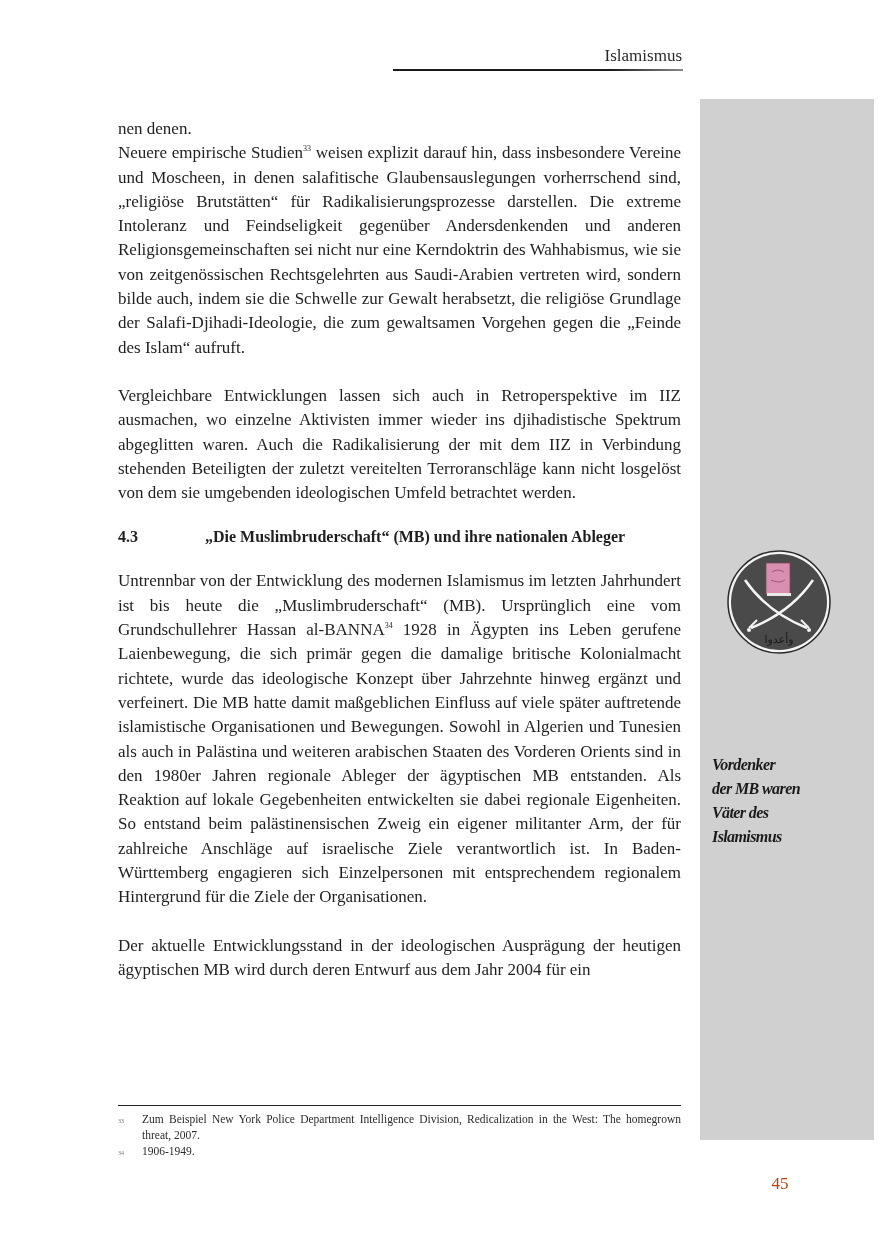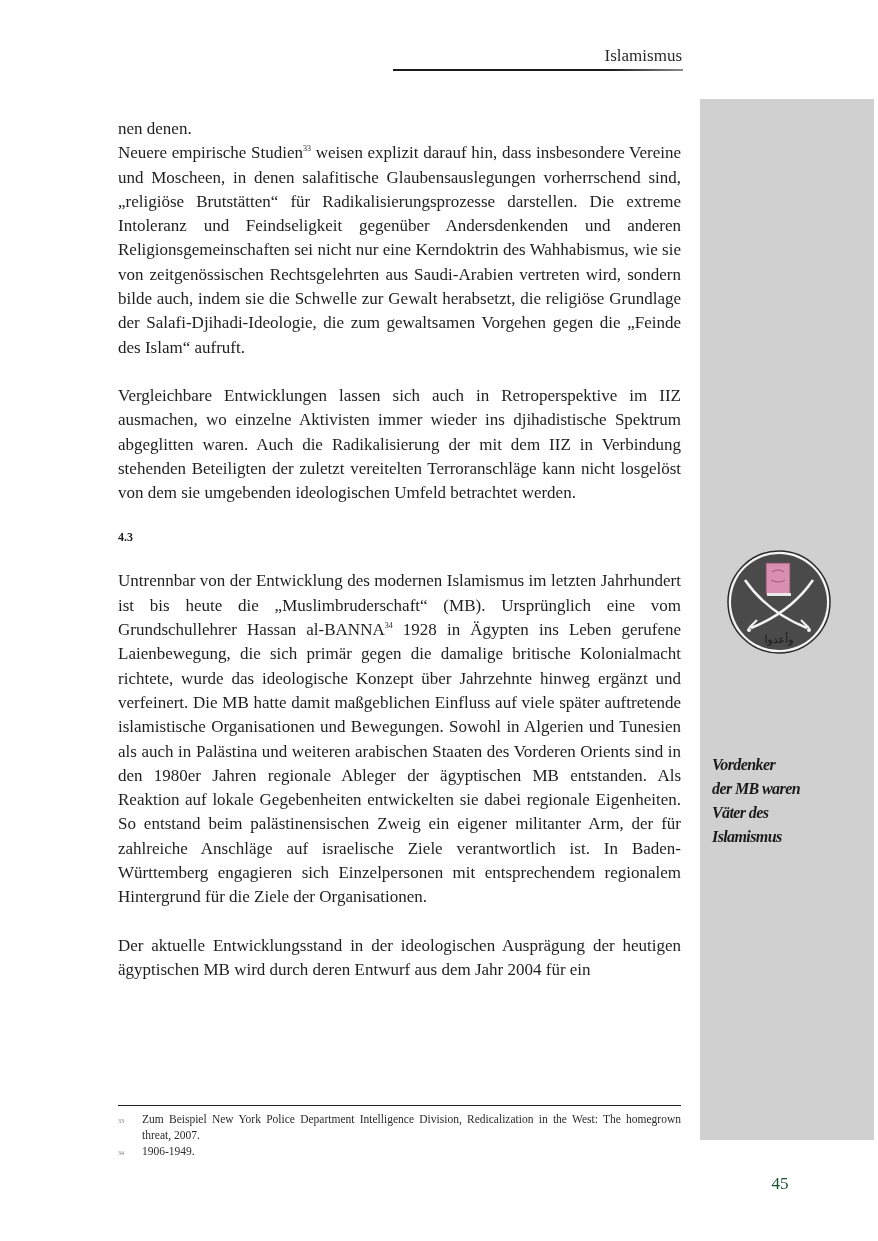--- a/index.html
+++ b/index.html
@@ -20,21 +20,21 @@
       background: #d0d0d0;
     }
     .main {
       position: absolute; left: 118px; top: 117px; width: 563px;
       font-size: 17px; line-height: 24.3px;
     }
     .main p { margin: 0; text-align: justify; hyphens: manual; }
     .gap { height: 24px; }
     sup.fn { font-size: 8px; vertical-align: 7px; line-height: 0; }
     .heading {
-      display: flex; margin: 20px 0 20px 0; font-weight: bold; font-size: 12px; line-height: 24px;
+      display: flex; margin: 20px 0 20px 0; font-weight: bold; font-size: 16px; line-height: 24px;
       font-family: "Liberation Serif", "DejaVu Serif", serif;
     }
     .heading .num { width: 87px; flex: none; }
     .heading .title { flex: 1; text-align: justify; text-align-last: left; }
     .footnote-rule {
       position: absolute; left: 118px; top: 1105px; width: 563px; height: 1px; background: #222;
     }
     .footnotes {
       position: absolute; left: 118px; top: 1111px; width: 563px;
       font-size: 11.5px; line-height: 16px; color: #2a2a2a;
@@ -46,39 +46,40 @@
       position: absolute; left: 727px; top: 550px; width: 104px; height: 104px;
     }
     .sidenote {
       position: absolute; left: 712px; top: 753px; width: 132px; text-align: left;
       font-style: italic; font-weight: bold; font-size: 16px; line-height: 24px; color: #1a1a1a;
       letter-spacing: -0.6px;
     }
     .sidenote div { display: block; }
     .page-number {
       position: absolute; left: 760px; top: 1174px; width: 40px; text-align: center;
-      font-size: 17px; color: #14532d;
+      font-size: 17px; color: #c2410c;
     }
   </style>
 </head>
 <body>
 
 <div class="running-head">Islamismus</div>
 <div class="head-rule"></div>
 
 <div class="sidebar"></div>
 
 <div class="main">
   <p>nen denen.</p>
   <p><span>Neuere empirische Studien</span><sup class="fn">33</sup><span> weisen explizit darauf hin, dass insbesondere Vereine und Moscheen, in denen salafitische Glaubensauslegungen vorherrschend sind, „religiöse Brutstätten“ für Radikalisierungsprozesse darstellen. Die extreme Intoleranz und Feindseligkeit gegenüber Andersdenkenden und anderen Religionsgemeinschaften sei nicht nur eine Kerndoktrin des Wahhabismus, wie sie von zeitgenössischen Rechtsgelehrten aus Saudi-Arabien vertreten wird, sondern bilde auch, indem sie die Schwelle zur Gewalt herabsetzt, die religiöse Grundlage der Salafi-Djihadi-Ideologie, die zum gewaltsamen Vorgehen gegen die „Feinde des Islam“ aufruft.</span></p>
   <div class="gap"></div>
   <p>Vergleichbare Entwicklungen lassen sich auch in Retroperspektive im IIZ ausmachen, wo einzelne Aktivisten immer wieder ins djihadistische Spektrum abgeglitten waren. Auch die Radikalisierung der mit dem IIZ in Verbindung stehenden Beteiligten der zuletzt vereitelten Terroranschläge kann nicht losgelöst von dem sie umgebenden ideologischen Umfeld betrachtet werden.</p>
 
   <div class="heading">
     <span class="num">4.3</span>
+    <span class="title">„Die Muslimbruderschaft“ (MB) und ihre nationalen Ableger</span>
   </div>
 
   <p><span>Untrennbar von der Entwicklung des modernen Islamismus im letzten Jahrhundert ist bis heute die „Muslimbruderschaft“ (MB). Ursprünglich eine vom Grundschullehrer Hassan al-BANNA</span><sup class="fn">34</sup><span> 1928 in Ägypten ins Leben gerufene Laienbewegung, die sich primär gegen die damalige britische Kolonialmacht richtete, wurde das ideologische Konzept über Jahrzehnte hinweg ergänzt und verfeinert. Die MB hatte damit maßgeblichen Einfluss auf viele später auftretende islamistische Organisationen und Bewegungen. Sowohl in Algerien und Tunesien als auch in Palästina und weiteren arabischen Staaten des Vorderen Orients sind in den 1980er Jahren regionale Ableger der ägyptischen MB entstanden. Als Reaktion auf lokale Gegebenheiten entwickelten sie dabei regionale Eigenheiten. So entstand beim palästinensischen Zweig ein eigener militanter Arm, der für zahlreiche Anschläge auf israelische Ziele verantwortlich ist. In Baden-Württemberg engagieren sich Einzelpersonen mit entsprechendem regionalem Hintergrund für die Ziele der Organisationen.</span></p>
   <div class="gap"></div>
   <p>Der aktuelle Entwicklungsstand in der ideologischen Ausprägung der heutigen ägyptischen MB wird durch deren Entwurf aus dem Jahr 2004 für ein</p>
 </div>
 
 <div class="footnote-rule"></div>
 <div class="footnotes">
   <div class="fn-row">

